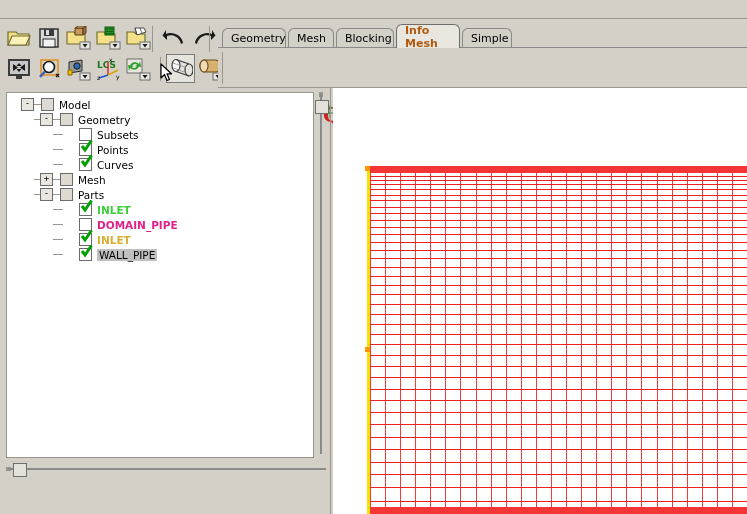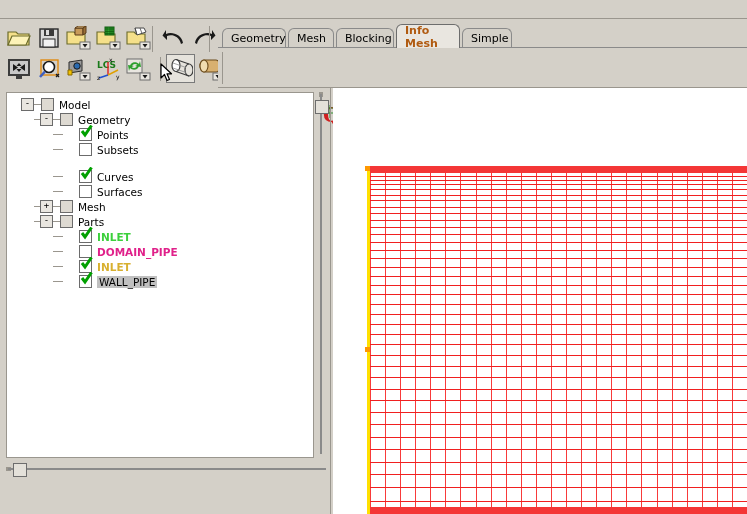--- a/index.html
+++ b/index.html
@@ -370,48 +370,42 @@
         <div class="tnode" style="padding-left: 29px;">
           <div style="position: absolute; left: 23px; top: 7px; width: 10px; height: 1px; background: rgb(154, 150, 142);"></div>
           <div class="exp">-</div>
           <div style="width: 7px; height: 1px; background: rgb(154, 150, 142);"></div>
           <div class="chk dim"></div>
           <span class="tlabel" style="color: rgb(0, 0, 0);">Geometry</span>
         </div>
         <div class="tnode" style="padding-left: 48px;">
           <div style="position: absolute; left: 42px; top: 7px; width: 10px; height: 1px; background: rgb(154, 150, 142);"></div>
           <div style="width: 20px; height: 1px;"></div>
+          <div class="chk"></div>
+          <span class="tlabel" style="color: rgb(0, 0, 0);">Subsets</span>
+        </div>
+        <div class="tnode" style="padding-left: 48px;">
+          <div style="position: absolute; left: 42px; top: 7px; width: 10px; height: 1px; background: rgb(154, 150, 142);"></div>
+          <div style="width: 20px; height: 1px;"></div>
           <div class="chk">
             <svg class="tick" viewBox="0 0 13 13">
               <path d="M2 6 L5 10 L11.5 0.5" stroke="#00a000" stroke-width="3" fill="none"></path>
             </svg>
           </div>
           <span class="tlabel" style="color: rgb(0, 0, 0);">Points</span>
         </div>
         <div class="tnode" style="padding-left: 48px;">
           <div style="position: absolute; left: 42px; top: 7px; width: 10px; height: 1px; background: rgb(154, 150, 142);"></div>
           <div style="width: 20px; height: 1px;"></div>
-          <div class="chk"></div>
-          <span class="tlabel" style="color: rgb(0, 0, 0);">Subsets</span>
-        </div>
-        <div class="tnode" style="padding-left: 48px; margin-top: 12px;">
-          <div style="position: absolute; left: 42px; top: 7px; width: 10px; height: 1px; background: rgb(154, 150, 142);"></div>
-          <div style="width: 20px; height: 1px;"></div>
           <div class="chk">
             <svg class="tick" viewBox="0 0 13 13">
               <path d="M2 6 L5 10 L11.5 0.5" stroke="#00a000" stroke-width="3" fill="none"></path>
             </svg>
           </div>
           <span class="tlabel" style="color: rgb(0, 0, 0);">Curves</span>
-        </div>
-        <div class="tnode" style="padding-left: 48px;">
-          <div style="position: absolute; left: 42px; top: 7px; width: 10px; height: 1px; background: rgb(154, 150, 142);"></div>
-          <div style="width: 20px; height: 1px;"></div>
-          <div class="chk"></div>
-          <span class="tlabel" style="color: rgb(0, 0, 0);">Surfaces</span>
         </div>
         <div class="tnode" style="padding-left: 29px;">
           <div style="position: absolute; left: 23px; top: 7px; width: 10px; height: 1px; background: rgb(154, 150, 142);"></div>
           <div class="exp">+</div>
           <div style="width: 7px; height: 1px; background: rgb(154, 150, 142);"></div>
           <div class="chk dim"></div>
           <span class="tlabel" style="color: rgb(0, 0, 0);">Mesh</span>
         </div>
         <div class="tnode" style="padding-left: 29px;">
           <div style="position: absolute; left: 23px; top: 7px; width: 10px; height: 1px; background: rgb(154, 150, 142);"></div>

